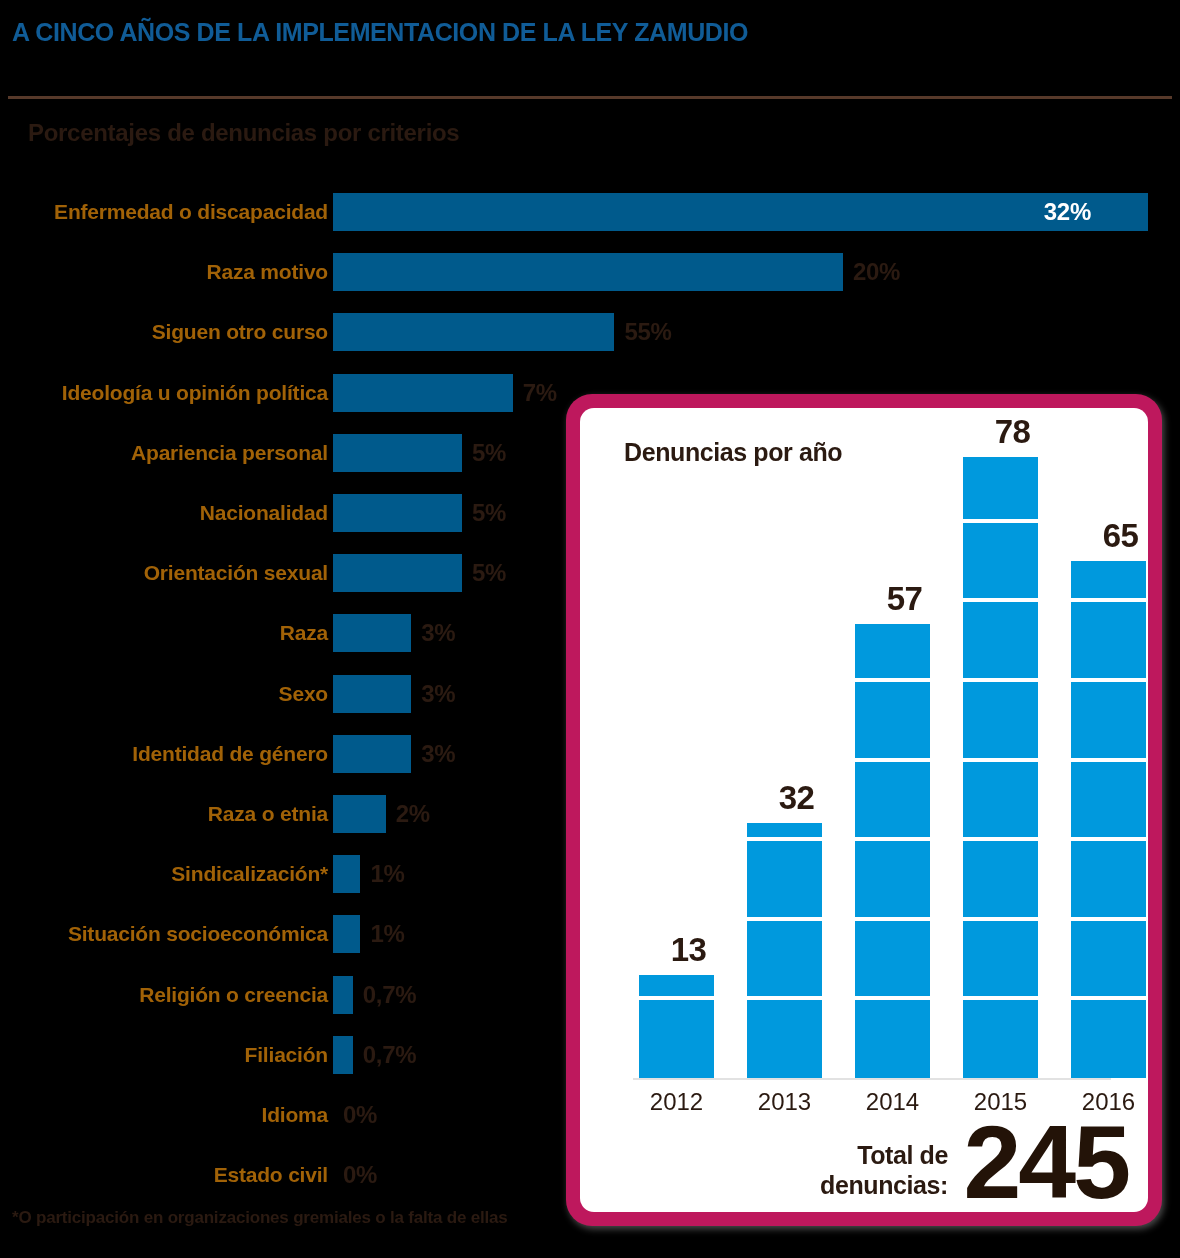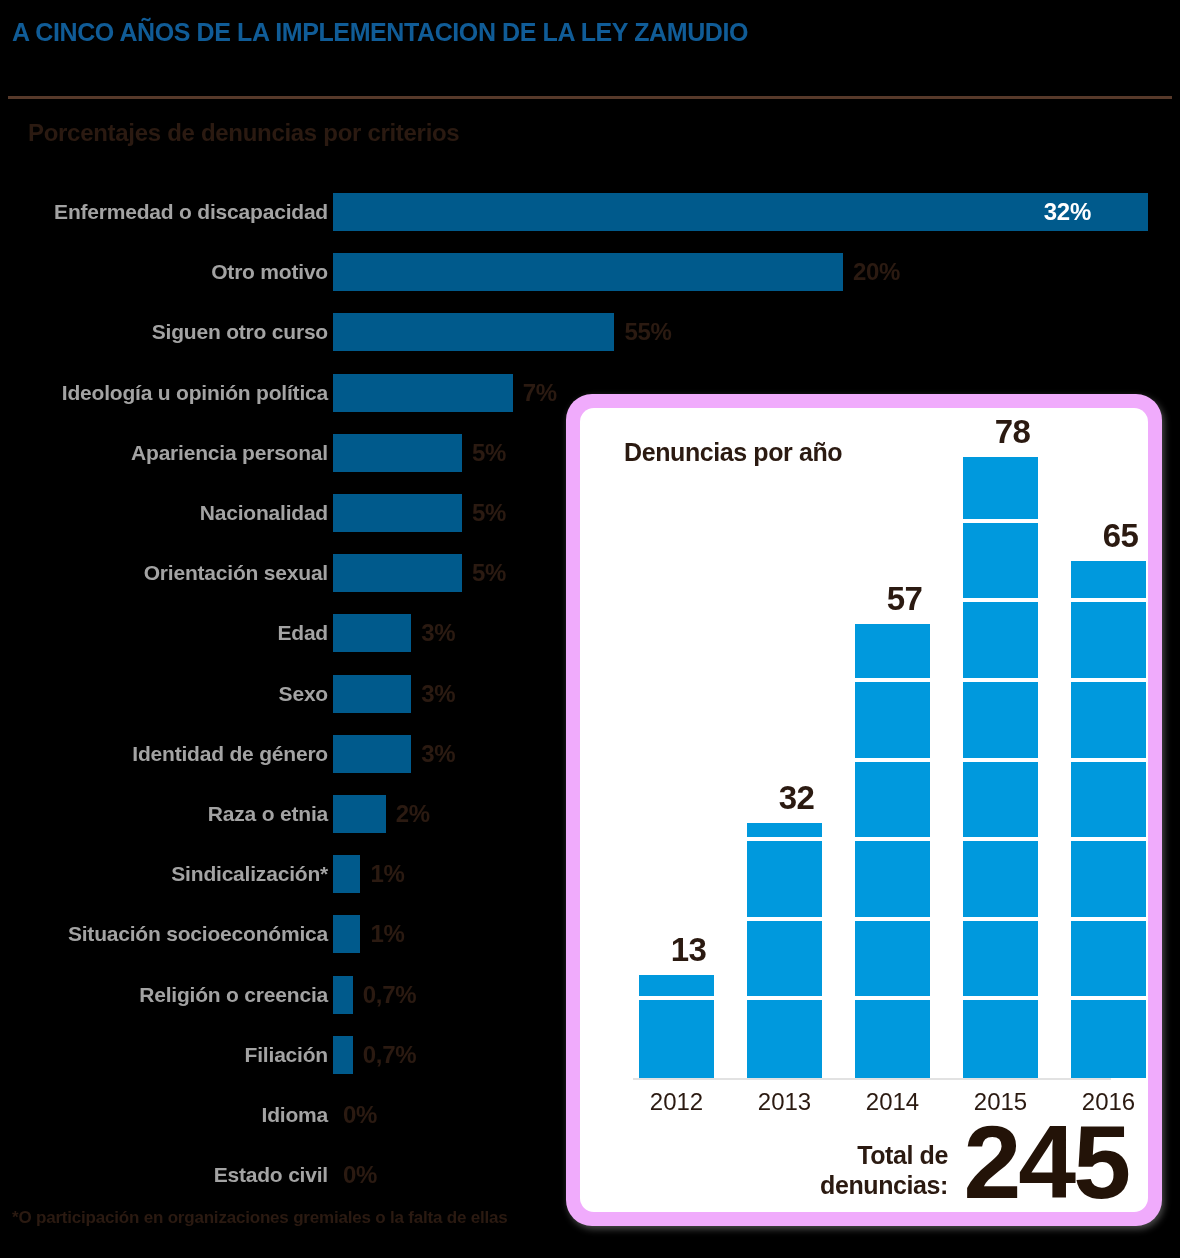--- a/index.html
+++ b/index.html
@@ -65,21 +65,21 @@
   }
   .hlabel {
     position: absolute;
     right: 852px;           
     top: 0;
     height: 44px;
     line-height: 44px;
     font-size: 21px;
     font-weight: 600;
     letter-spacing: -0.2px;
-    color: #a3a3a3;
+    color: #a16207;
     white-space: nowrap;
     text-align: left;
   }
   .hbar {
     position: absolute;
     left: 333px;
     top: 3px;
     height: 38px;
     background: #005a8c;
   }
@@ -109,21 +109,21 @@
     white-space: nowrap;
   }
 
   
   #card {
     position: absolute;
     left: 566px;
     top: 394px;
     width: 596px;
     height: 832px;
-    background: #f0abfc;
+    background: #be185d;
     border-radius: 26px;
     box-shadow: 2px 3px 7px rgba(255,255,255,0.30);
   }
   #card-inner {
     position: absolute;
     left: 14px;
     top: 14px;
     width: 568px;
     height: 804px;
     background: #ffffff;
@@ -228,21 +228,21 @@
   <div id="rule"></div>
   <div id="subtitle">Porcentajes de denuncias por criterios</div>
 
   <div id="hbars">
       <div class="hrow" style="top: 0px;">
         <div class="hlabel">Enfermedad o discapacidad</div>
         <div class="hbar" style="width: 814.8px; background: rgb(0, 90, 140);"></div>
         <div class="hval inside" style="left: 1043.8px;">32%</div>
       </div>
       <div class="hrow" style="top: 60.2px;">
-        <div class="hlabel">Otro motivo</div>
+        <div class="hlabel">Raza motivo</div>
         <div class="hbar" style="width: 510px; background: rgb(0, 90, 140);"></div>
         <div class="hval" style="left: 853px;">20%</div>
       </div>
       <div class="hrow" style="top: 120.4px;">
         <div class="hlabel">Siguen otro curso</div>
         <div class="hbar" style="width: 281.4px; background: rgb(0, 90, 140);"></div>
         <div class="hval" style="left: 624.4px;">55%</div>
       </div>
       <div class="hrow" style="top: 180.6px;">
         <div class="hlabel">Ideología u opinión política</div>
@@ -258,21 +258,21 @@
         <div class="hlabel">Nacionalidad</div>
         <div class="hbar" style="width: 129px; background: rgb(0, 90, 140);"></div>
         <div class="hval" style="left: 472px;">5%</div>
       </div>
       <div class="hrow" style="top: 361.2px;">
         <div class="hlabel">Orientación sexual</div>
         <div class="hbar" style="width: 129px; background: rgb(0, 90, 140);"></div>
         <div class="hval" style="left: 472px;">5%</div>
       </div>
       <div class="hrow" style="top: 421.4px;">
-        <div class="hlabel">Edad</div>
+        <div class="hlabel">Raza</div>
         <div class="hbar" style="width: 78.2px; background: rgb(0, 90, 140);"></div>
         <div class="hval" style="left: 421.2px;">3%</div>
       </div>
       <div class="hrow" style="top: 481.6px;">
         <div class="hlabel">Sexo</div>
         <div class="hbar" style="width: 78.2px; background: rgb(0, 90, 140);"></div>
         <div class="hval" style="left: 421.2px;">3%</div>
       </div>
       <div class="hrow" style="top: 541.8px;">
         <div class="hlabel">Identidad de género</div>

